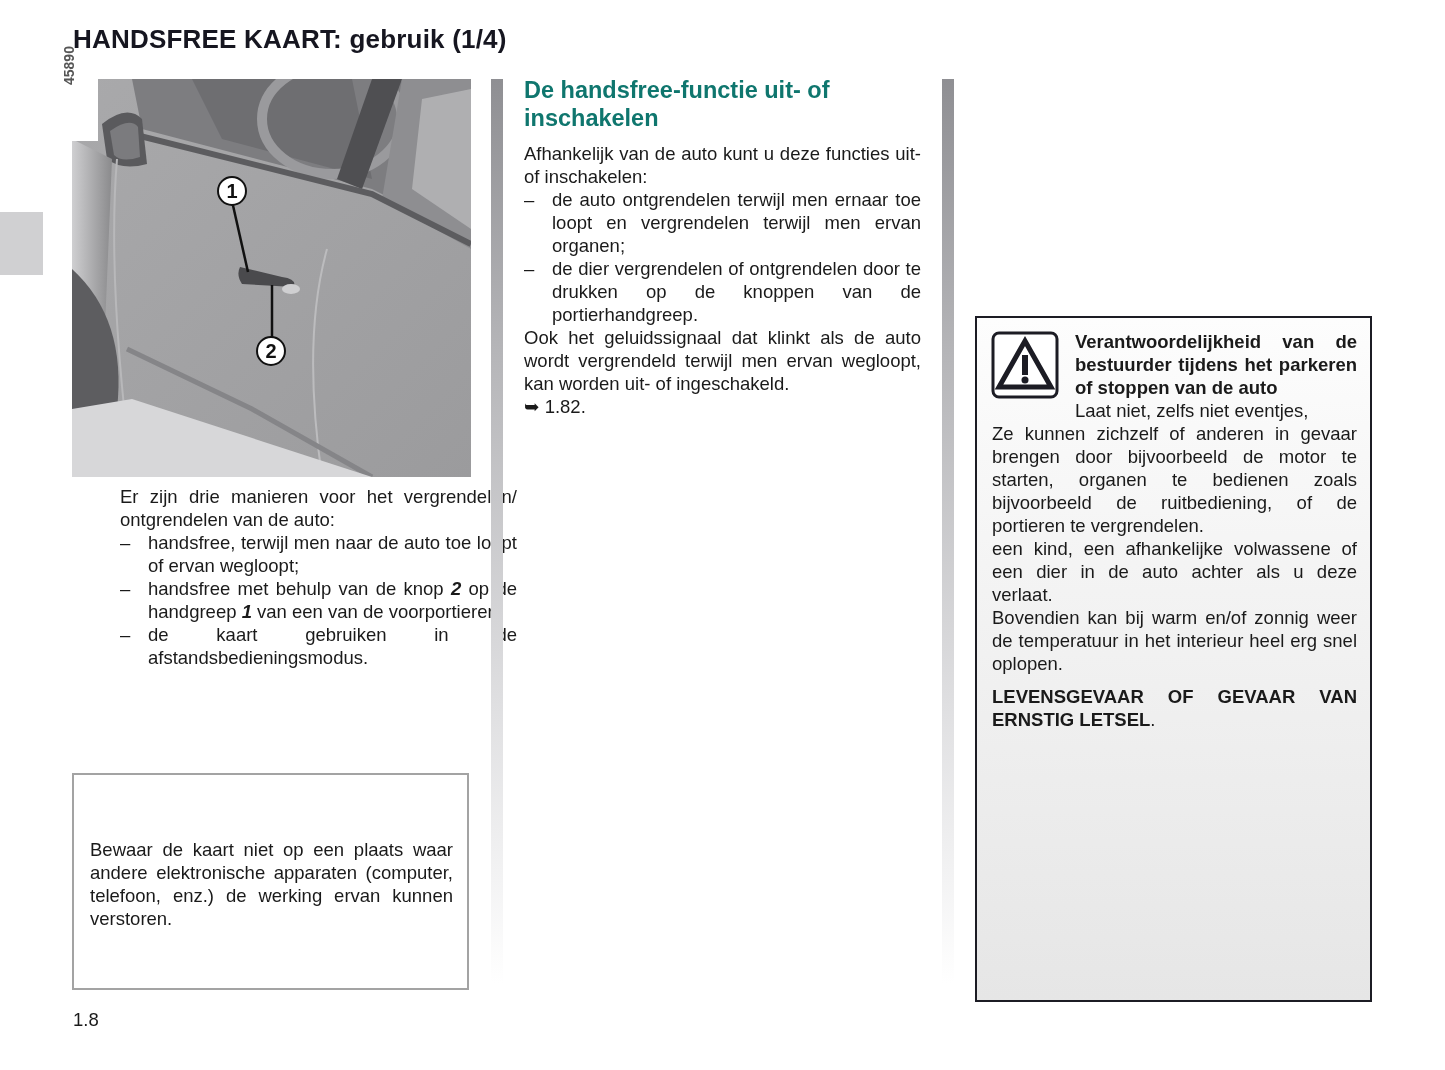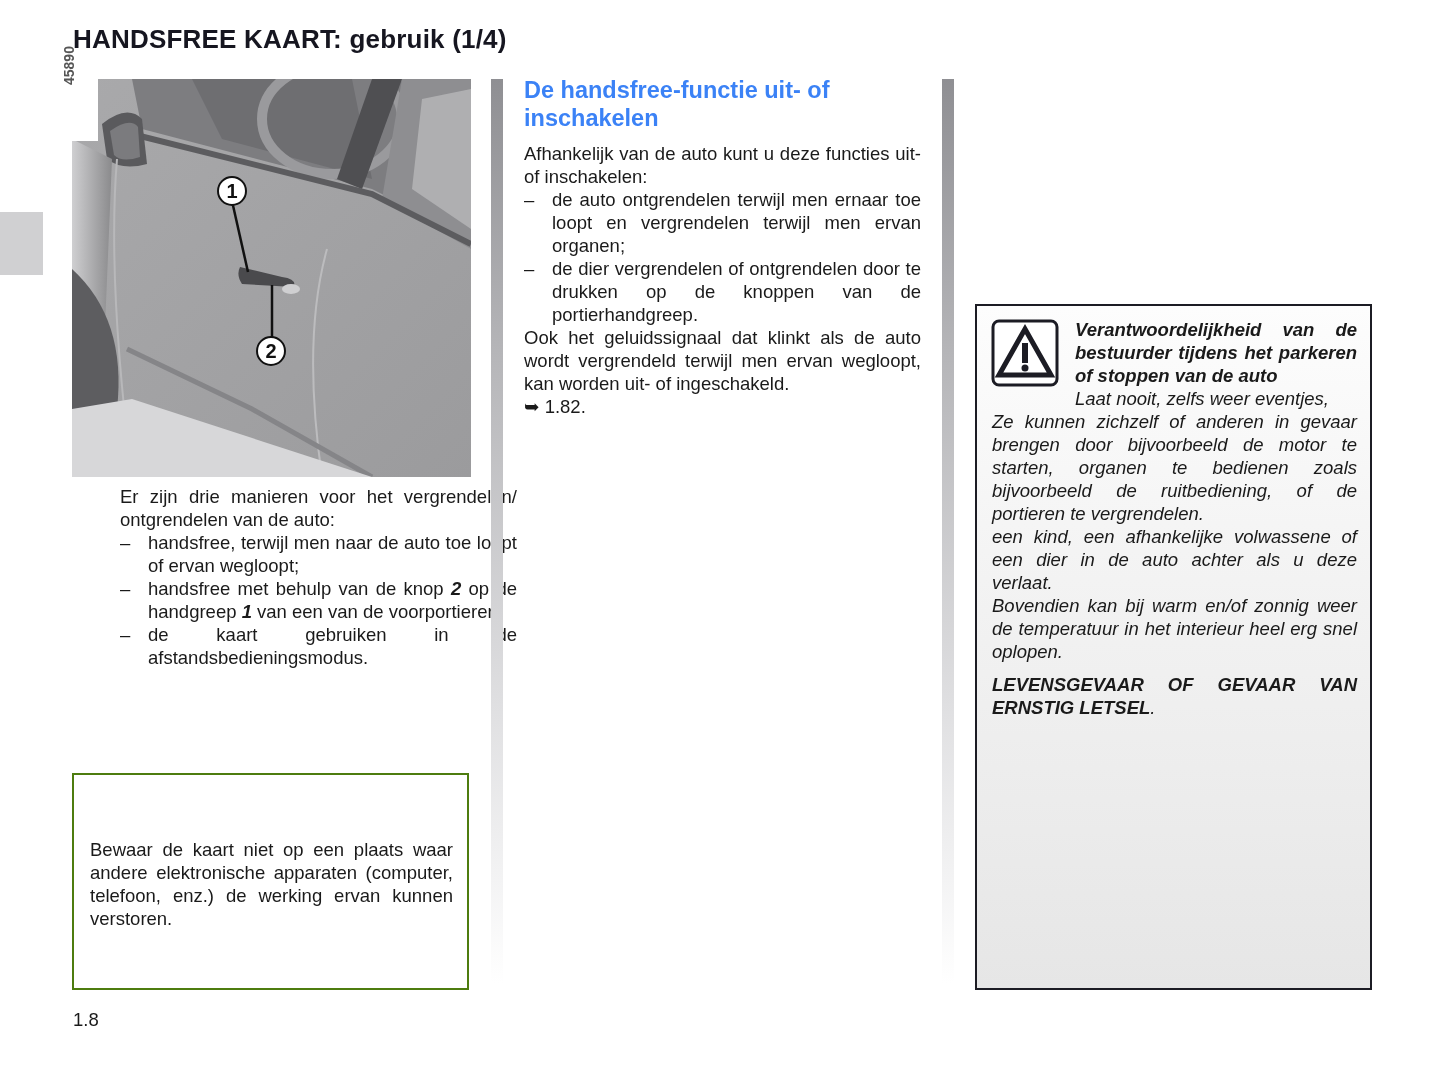--- a/index.html
+++ b/index.html
@@ -18,34 +18,34 @@
             writing-mode:vertical-rl; transform:rotate(180deg); }
 
   .body-text { font-size:18.5px; line-height:23px; text-align:justify; }
   .col1 { left:72px; top:485px; width:397px;margin-left:48px; }
   .col2 { left:524px; top:142px; width:397px; }
 
   .dash-list { margin:0; padding:0; list-style:none; }
   .dash-list li { position:relative; padding-left:28px; }
   .dash-list li .dash { position:absolute; left:0; top:0; }
 
-  .note-box { left:72px; top:773px; width:393px; height:213px; border:2px solid #4d7c0f; background:#fff; }
+  .note-box { left:72px; top:773px; width:393px; height:213px; border:2px solid #a3a3a3; background:#fff; }
   .note-box .note-text { position:absolute; left:16px; top:63px; width:363px; font-size:18.5px; line-height:23px; text-align:justify; }
 
   .page-number { left:73px; top:1009px; font-size:18.5px; }
 
   .divider { width:12px; top:79px; height:905px;
              background:linear-gradient(to bottom,#8f8f93 0%,#b5b5b8 30%,#e0e0e2 70%,#ffffff 100%); }
   .divider-left { left:491px; }
   .divider-right { left:942px; }
 
-  .section-title { left:524px; top:76px; width:400px; font-size:23.5px; font-weight:bold; line-height:28px; color:#3b82f6; }
+  .section-title { left:524px; top:76px; width:400px; font-size:23.5px; font-weight:bold; line-height:28px; color:#0f766e; }
 
-  .warning-box { left:975px; top:304px; width:393px; height:682px; border:2.5px solid #1c1c24;
-                 background:linear-gradient(to bottom,#fdfdfd 0%,#f3f3f3 40%,#e6e6e6 100%);font-style:italic; }
+  .warning-box { left:975px; top:316px; width:393px; height:682px; border:2.5px solid #1c1c24;
+                 background:linear-gradient(to bottom,#fdfdfd 0%,#f3f3f3 40%,#e6e6e6 100%); }
   .warn-icon { position:absolute; left:14px; top:13px; width:68px; height:68px; }
   .warn-head { position:absolute; left:98px; top:12px; width:282px; font-weight:bold; font-size:18.5px; line-height:23px; text-align:justify; }
   .warn-body { position:absolute; left:15px; top:81px; width:365px; font-size:18.5px; line-height:23px; text-align:justify; }
   .warn-body .first { display:block; padding-left:83px; }
   .warn-strong { position:absolute; left:15px; top:367px; width:365px; font-size:18.5px; line-height:23px; font-weight:bold; text-align:justify; }
   .warn-strong .dot { font-weight:normal; }
 </style>
 </head>
 <body>
 
@@ -161,21 +161,21 @@
 
 <div class="abs warning-box">
   <svg class="warn-icon" viewBox="0 0 68 68">
     <rect x="2" y="2" width="64" height="64" rx="6" ry="6" fill="#fff" stroke="#1c1c24" stroke-width="3"></rect>
     <polygon points="34,10 60,56 8,56" fill="none" stroke="#1c1c24" stroke-width="5" stroke-linejoin="miter"></polygon>
     <rect x="31" y="24" width="6" height="20" fill="#1c1c24"></rect>
     <circle cx="34" cy="49" r="3.5" fill="#1c1c24"></circle>
   </svg>
   <div class="warn-head">Verantwoordelijkheid van de bestuurder tijdens het parkeren of stoppen van de auto</div>
   <div class="warn-body">
-    <span class="first">Laat nooit, zelfs weer eventjes,</span>
+    <span class="first">Laat niet, zelfs niet eventjes,</span>
     <div>Ze kunnen zichzelf of anderen in gevaar brengen door bijvoorbeeld de motor te starten, organen te bedienen zoals bijvoorbeeld de ruitbediening, of de portieren te vergrendelen.</div>
     <div>een kind, een afhankelijke volwassene of een dier in de auto achter als u deze verlaat.</div>
     <div>Bovendien kan bij warm en/of zonnig weer de temperatuur in het interieur heel erg snel oplopen.</div>
   </div>
   <div class="warn-strong">
     <span>LEVENSGEVAAR OF GEVAAR VAN ERNSTIG LETSEL</span><span class="dot">.</span>
   </div>
 </div>
 
 </body></html>

